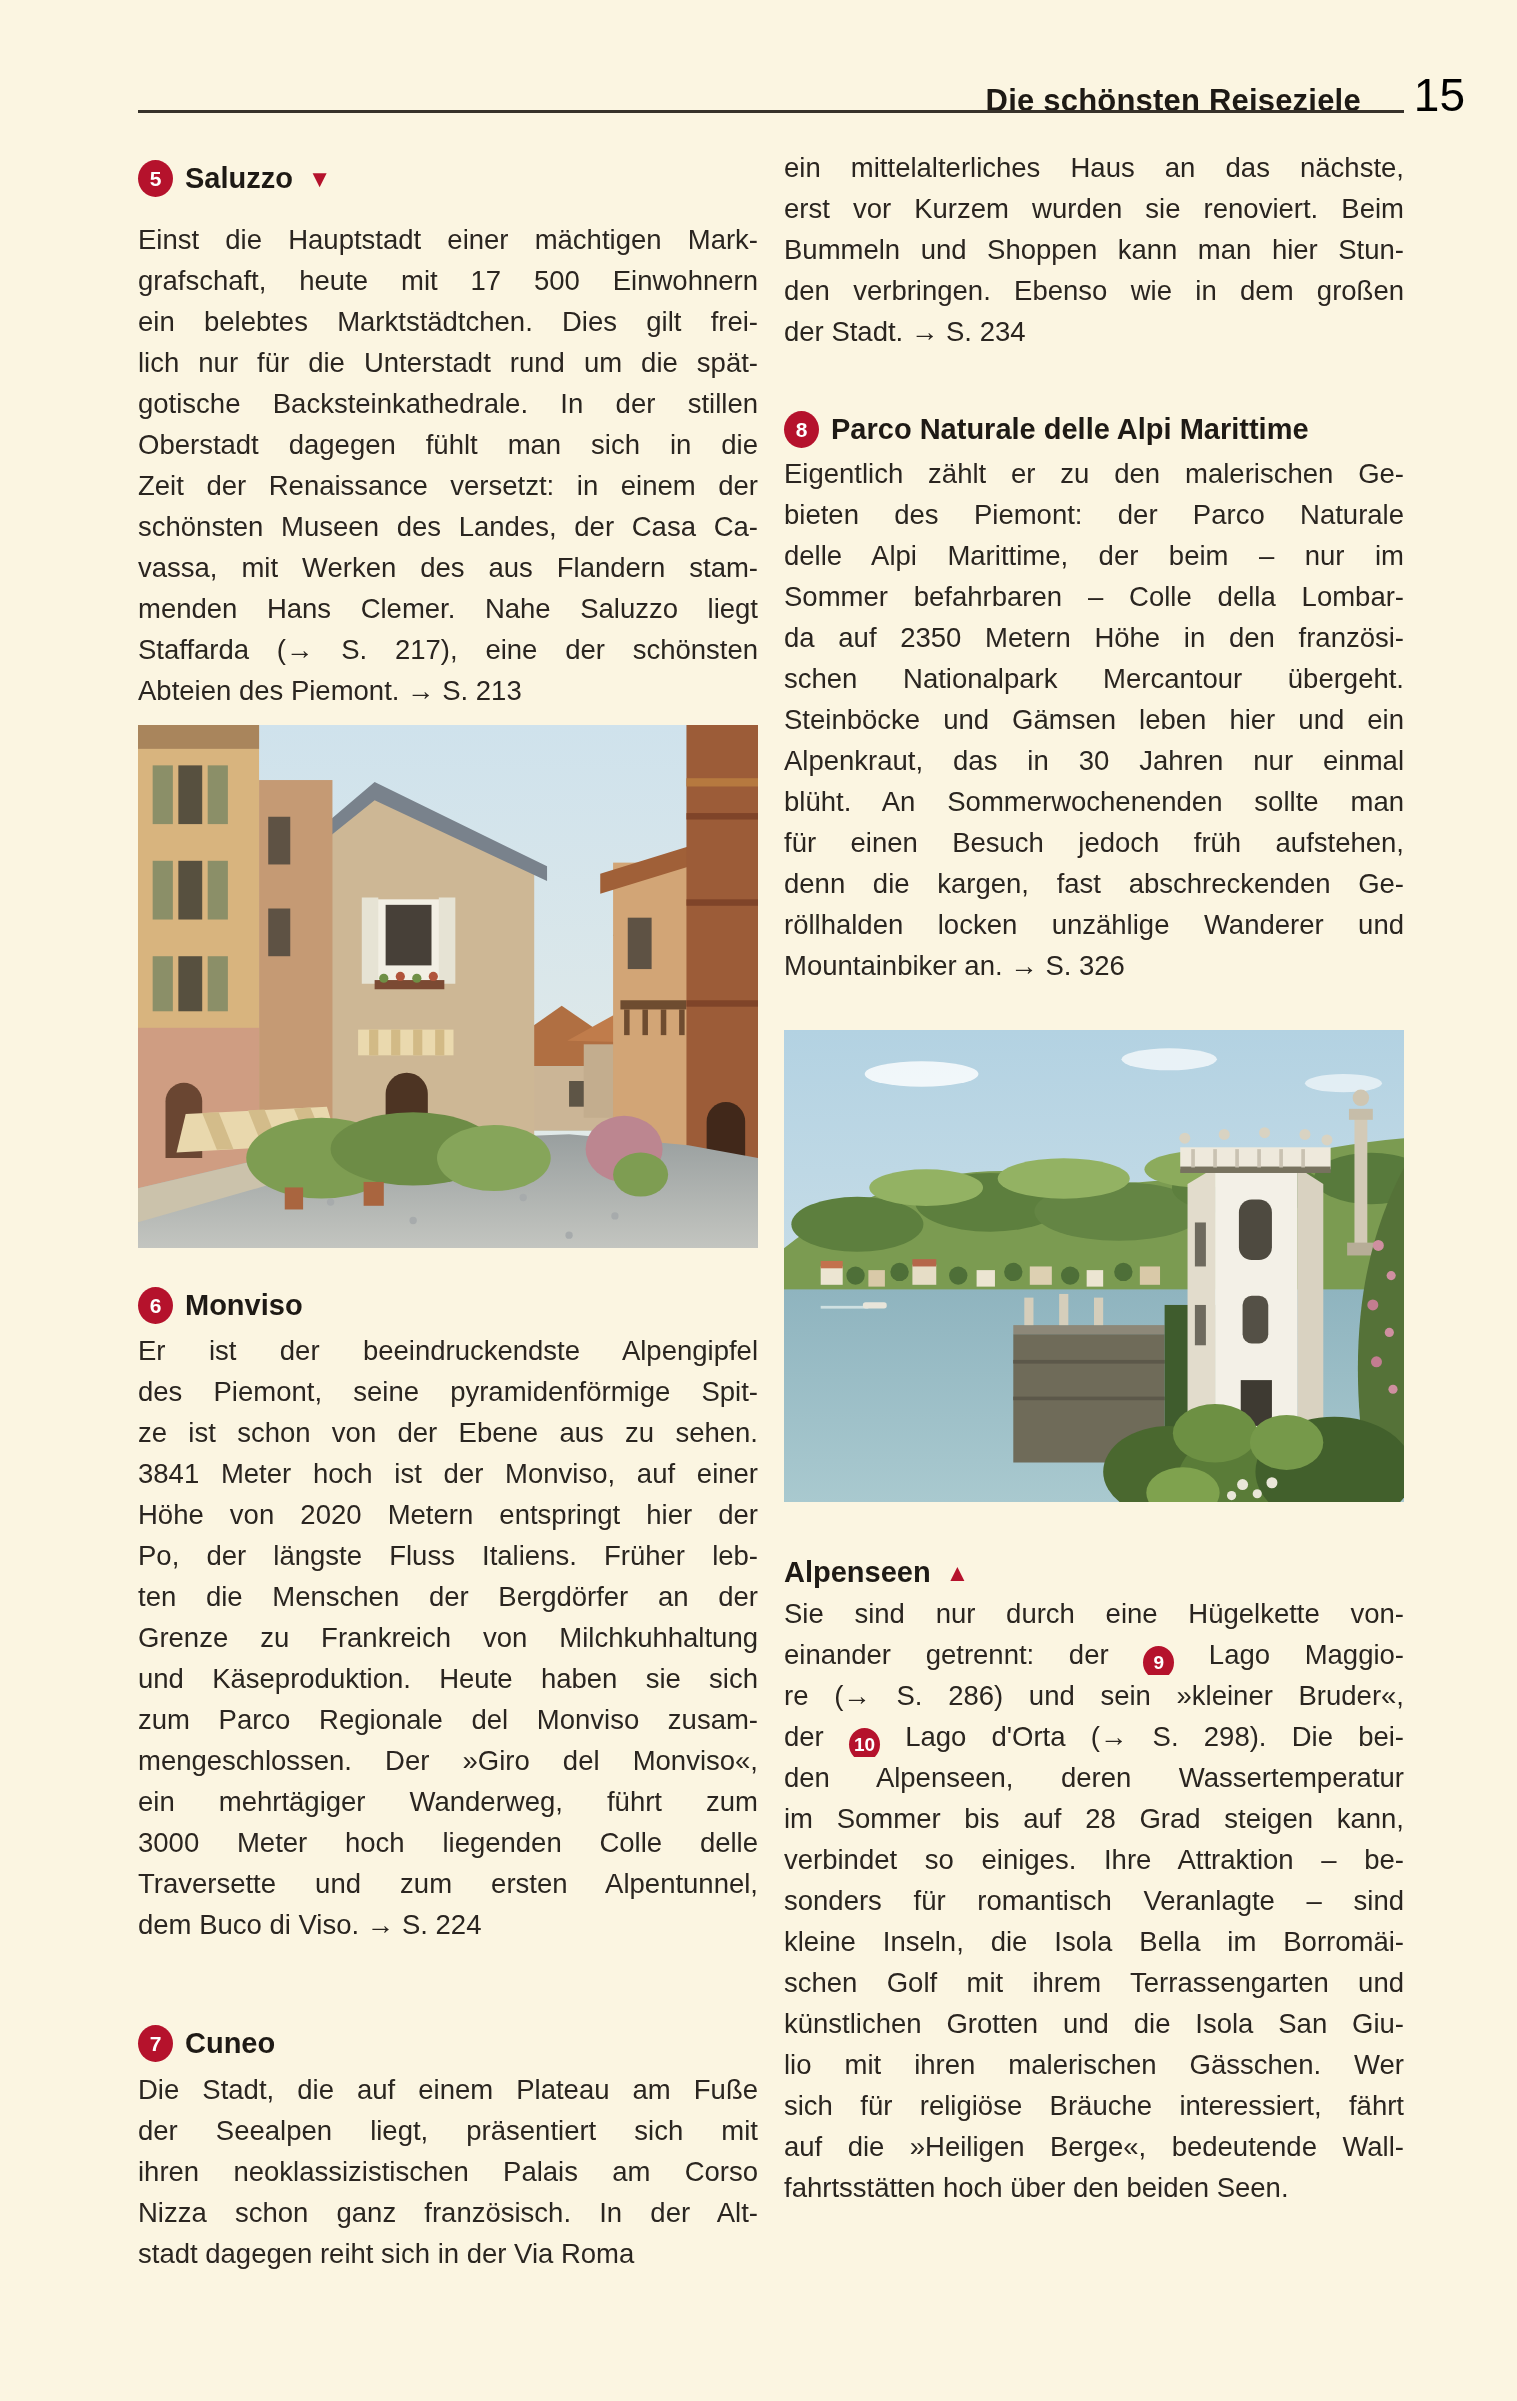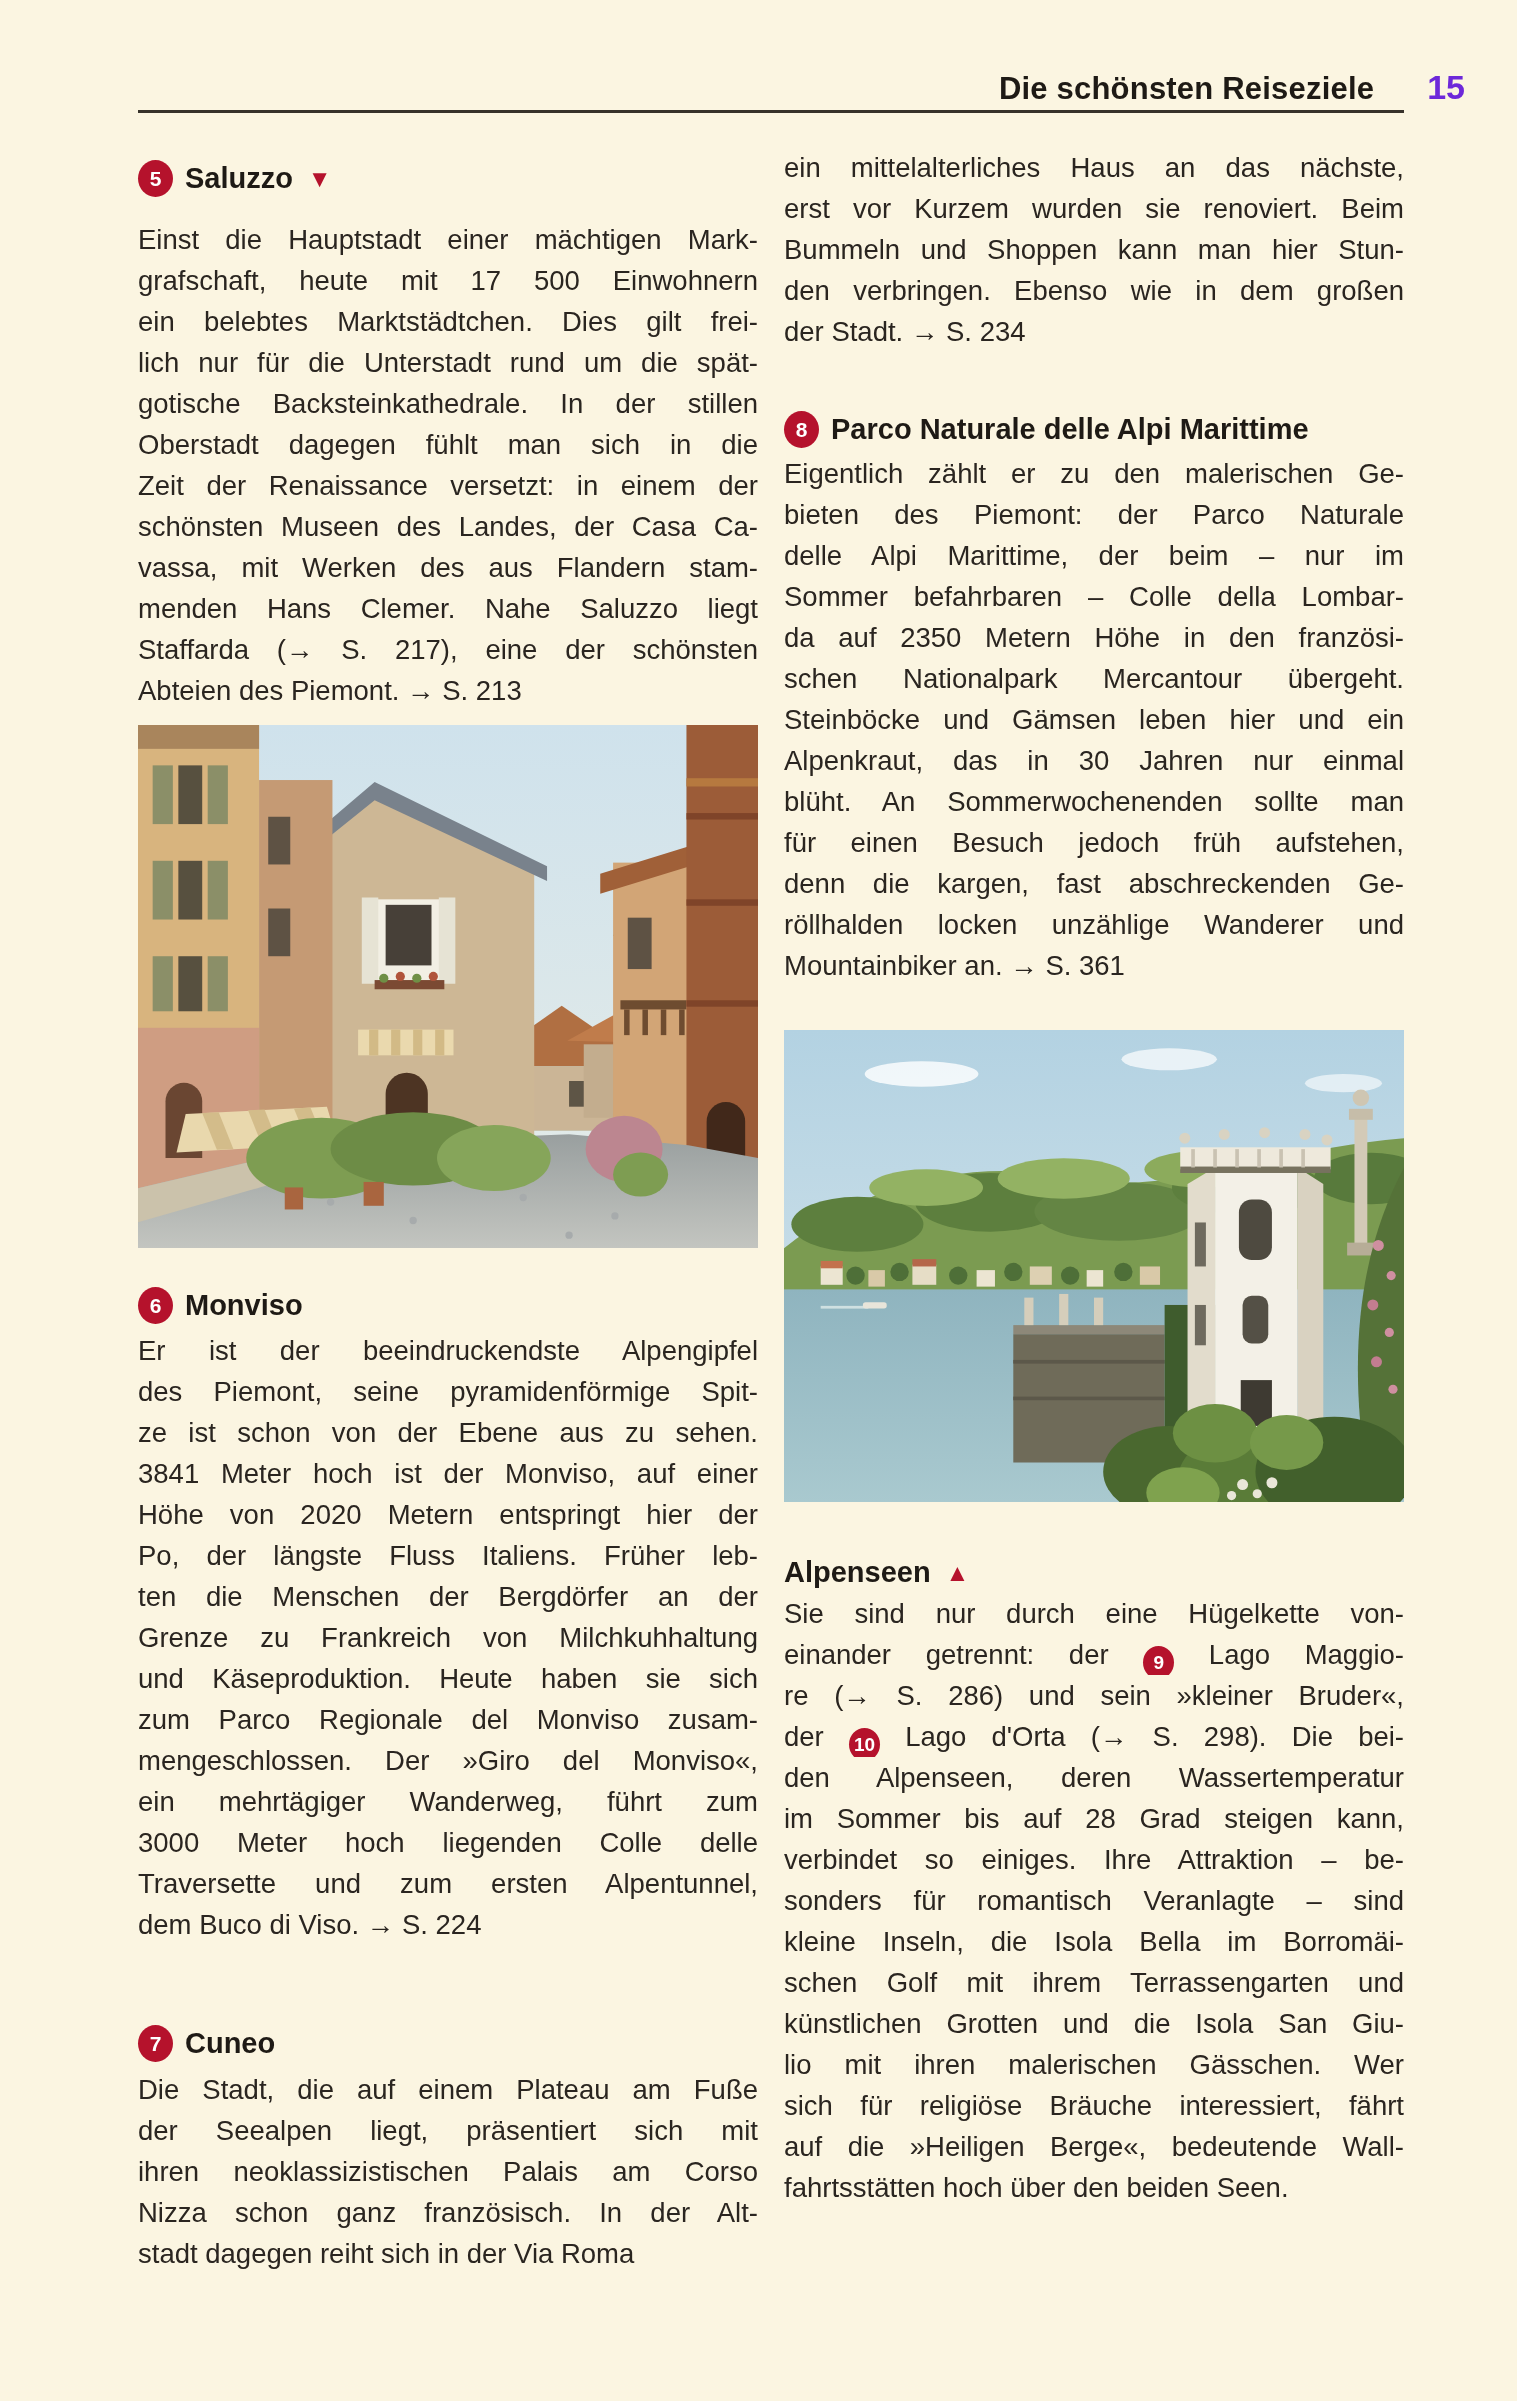--- a/index.html
+++ b/index.html
@@ -13,21 +13,21 @@
   .page{
     position:relative;width:1517px;height:2401px;background:var(--bg);
     overflow:hidden;font-family:"Liberation Sans",sans-serif;color:var(--ink);padding-left:16px;
   }
   
   .page-header{
     position:absolute;top:68px;left:138px;right:68px;
     display:flex;justify-content:flex-end;align-items:baseline;gap:53px;
   }
   .hdr-title{font-weight:bold;font-size:31px;letter-spacing:0.2px;color:#1e1a15;}
-  .hdr-num{font-size:34px;font-weight:700;color:#6d28d9;}
+  .hdr-num{font-size:46px;font-weight:400;color:#000000;}
   .rule{position:absolute;top:110px;left:138px;width:1266px;height:2.8px;background:var(--rule);}
   
   .col{position:absolute;top:0;width:620px;}
   .col-left{left:138px;}
   .col-right{left:784px;}
   
   .sec-heading{
     display:flex;align-items:center;gap:12px;white-space:nowrap;
     font-weight:bold;font-size:29px;line-height:41px;height:41px;color:#1e1a15;
   }
@@ -266,21 +266,21 @@
         <div class="line">delle Alpi Marittime, der beim – nur im</div>
         <div class="line">Sommer befahrbaren – Colle della Lombar-</div>
         <div class="line">da auf 2350 Metern Höhe in den französi-</div>
         <div class="line">schen Nationalpark Mercantour übergeht.</div>
         <div class="line">Steinböcke und Gämsen leben hier und ein</div>
         <div class="line">Alpenkraut, das in 30 Jahren nur einmal</div>
         <div class="line">blüht. An Sommerwochenenden sollte man</div>
         <div class="line">für einen Besuch jedoch früh aufstehen,</div>
         <div class="line">denn die kargen, fast abschreckenden Ge-</div>
         <div class="line">röllhalden locken unzählige Wanderer und</div>
-        <div class="line last">Mountainbiker an. → S. 361</div>
+        <div class="line last">Mountainbiker an. → S. 326</div>
       </div>
 
     <figure class="photo mt-photo2">
       <svg viewBox="0 0 676 515" width="620" height="472" preserveAspectRatio="none">
         <defs>
           <linearGradient id="sky2" x1="0" y1="0" x2="0" y2="1">
             <stop offset="0" stop-color="#b3d2e2"></stop>
               <stop offset="1" stop-color="#d8e6ec"></stop>
           </linearGradient>
           <linearGradient id="water2" x1="0" y1="0" x2="0" y2="1">

